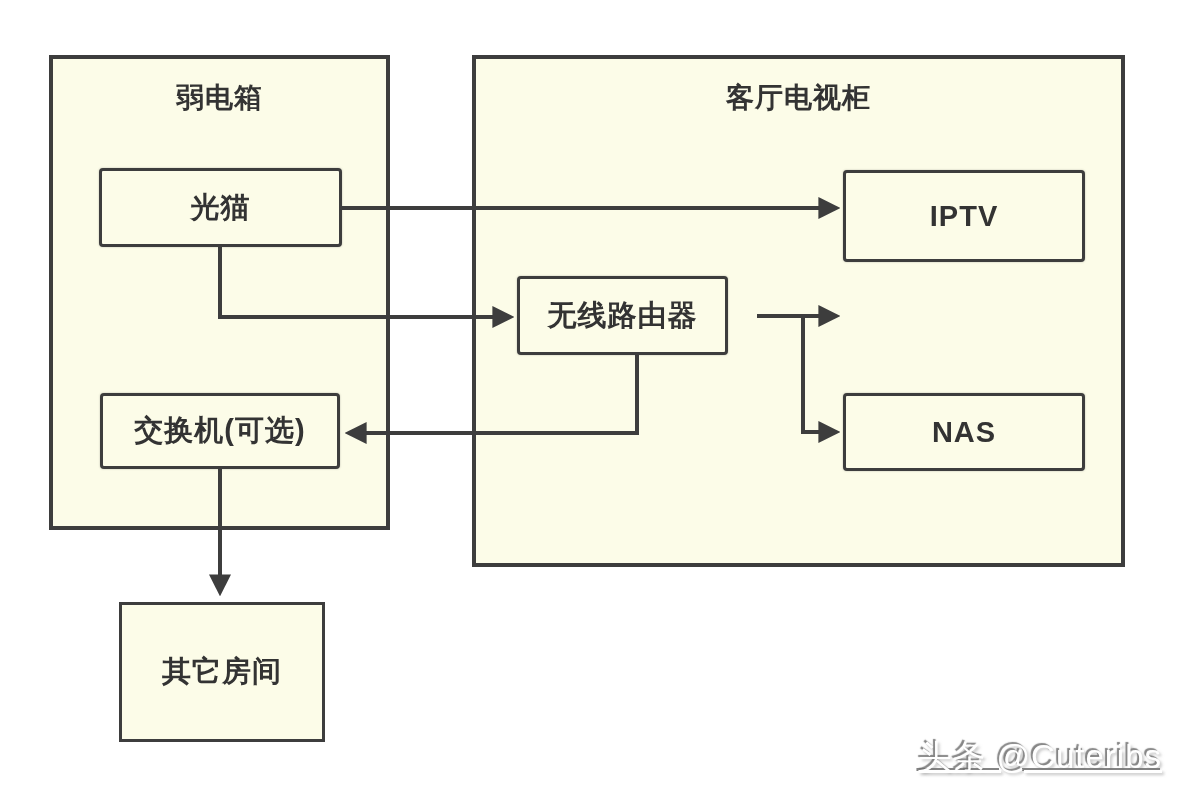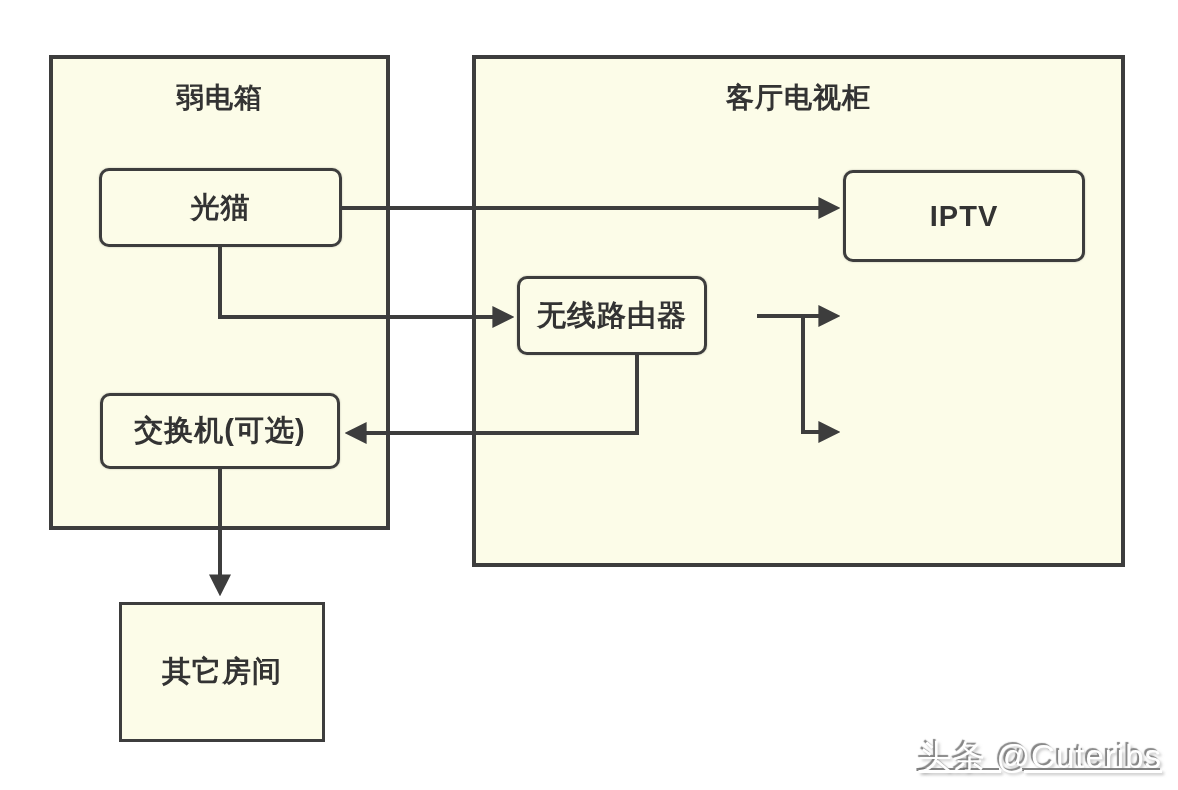--- a/index.html
+++ b/index.html
@@ -23,30 +23,30 @@
   .c-tv{left:472px;top:55px;width:653px;height:512px;}
   .container-title{
     margin-top:20px;text-align:center;
     font-size:28px;font-weight:bold;color:var(--text);
     letter-spacing:1px;
   }
   .node{
     position:absolute;box-sizing:border-box;
     background:var(--panel-fill);
     border:3px solid var(--line);
-    border-radius:10px;
+    border-radius:4px;
     display:flex;align-items:center;justify-content:center;
     font-size:29px;font-weight:bold;color:var(--text);
     box-shadow:0 0 2px rgba(60,60,60,0.35);
     letter-spacing:1px;
   }
   .n-modem{left:99px;top:168px;width:243px;height:79px;}
   .n-switch{left:100px;top:393px;width:240px;height:76px;align-items:center;}
   .n-other{left:119px;top:602px;width:206px;height:140px;border-radius:0;box-shadow:none;}
-  .n-router{left:517px;top:276px;width:190px;height:79px;text-align:center;}
+  .n-router{left:517px;top:276px;width:211px;height:79px;text-align:center;}
   .n-iptv{left:843px;top:170px;width:242px;height:92px;}
   .n-htpc{left:843px;top:277px;width:242px;height:79px;}
   .n-nas{left:843px;top:393px;width:242px;height:78px;}
   .arrows{
     position:absolute;left:0;top:0;width:1178px;height:790px;
     pointer-events:none;
   }
   .arrows polyline,.arrows line{
     fill:none;stroke:var(--line);stroke-width:4;
   }
@@ -100,16 +100,19 @@
 
   <div class="node n-router">
     <span>无线路由器</span>
   </div>
 
   <div class="node n-iptv">
     <span>IPTV</span>
   </div>
 
 
+  <div class="node n-nas">
+    <span>NAS</span>
+  </div>
 
   <div class="watermark">头条 @Cuteribs</div>
 
 </div>
 
 </body></html>

